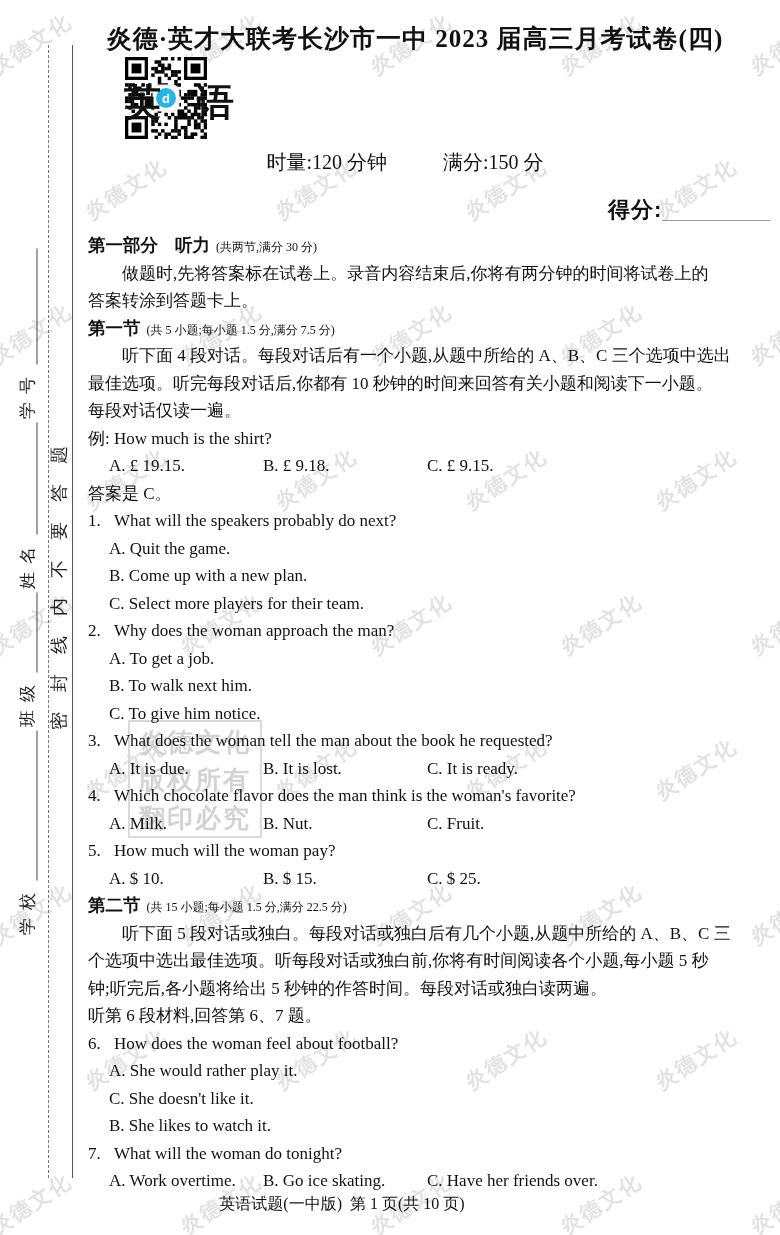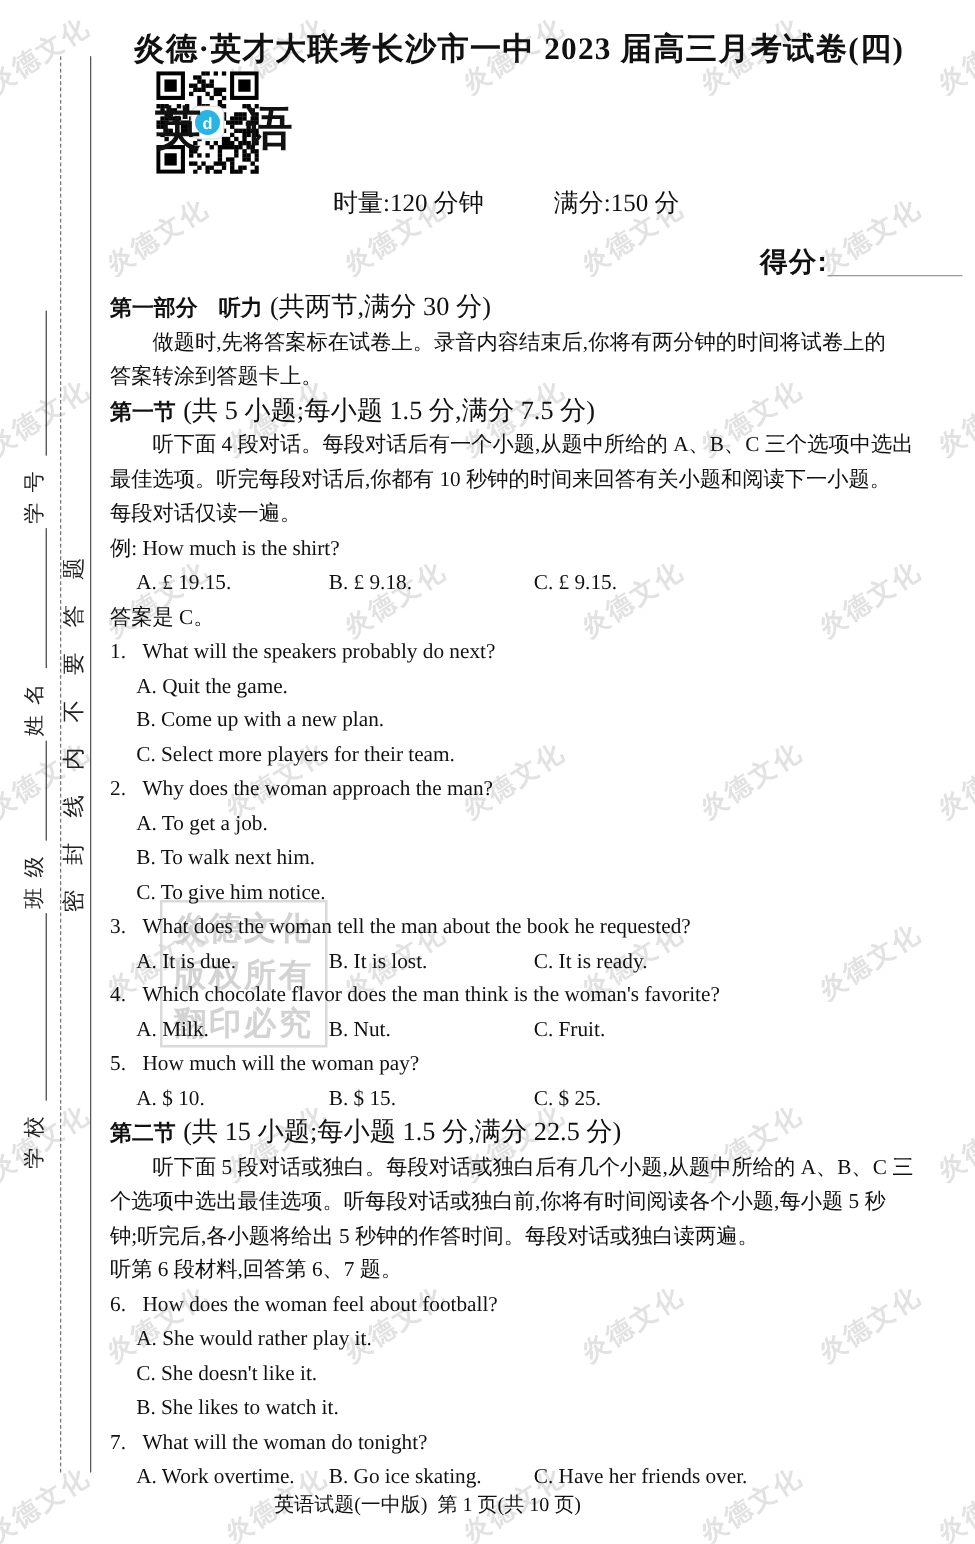--- a/index.html
+++ b/index.html
@@ -55,21 +55,21 @@
   .score-row .s-label{
     font-family:"Liberation Sans","DejaVu Sans",sans-serif;
     font-size:22px;font-weight:bold;letter-spacing:1px;line-height:22px;
   }
   .score-row .s-line{width:108px;height:21px;border-bottom:1.5px solid #999;}
   
   .content{position:absolute;left:88px;top:232px;width:680px;z-index:2;}
   .line{height:27.5px;line-height:27.5px;position:relative;white-space:nowrap;font-size:17px;}
   .line.h .h-bold{font-family:"Liberation Sans","DejaVu Sans",sans-serif;font-weight:bold;font-size:17.5px;}
   .line.h .h-b2{margin-left:17px;}
-  .line.h .h-rest{margin-left:6px;font-size:21px;}
+  .line.h .h-rest{margin-left:6px;font-size:12px;}
   .line.p.ind{padding-left:34px;}
   .line.q .q-num{display:inline-block;min-width:26px;}
   .line.opt{padding-left:21px;}
   .line.opt3 .col{position:absolute;top:0;}
   .line.opt3 .col-a{left:21px;}
   .line.opt3 .col-b{left:175px;}
   .line.opt3 .col-c{left:339px;}
   
   .footer{
     position:absolute;left:88px;top:1194px;width:508px;z-index:2;text-align:center;

